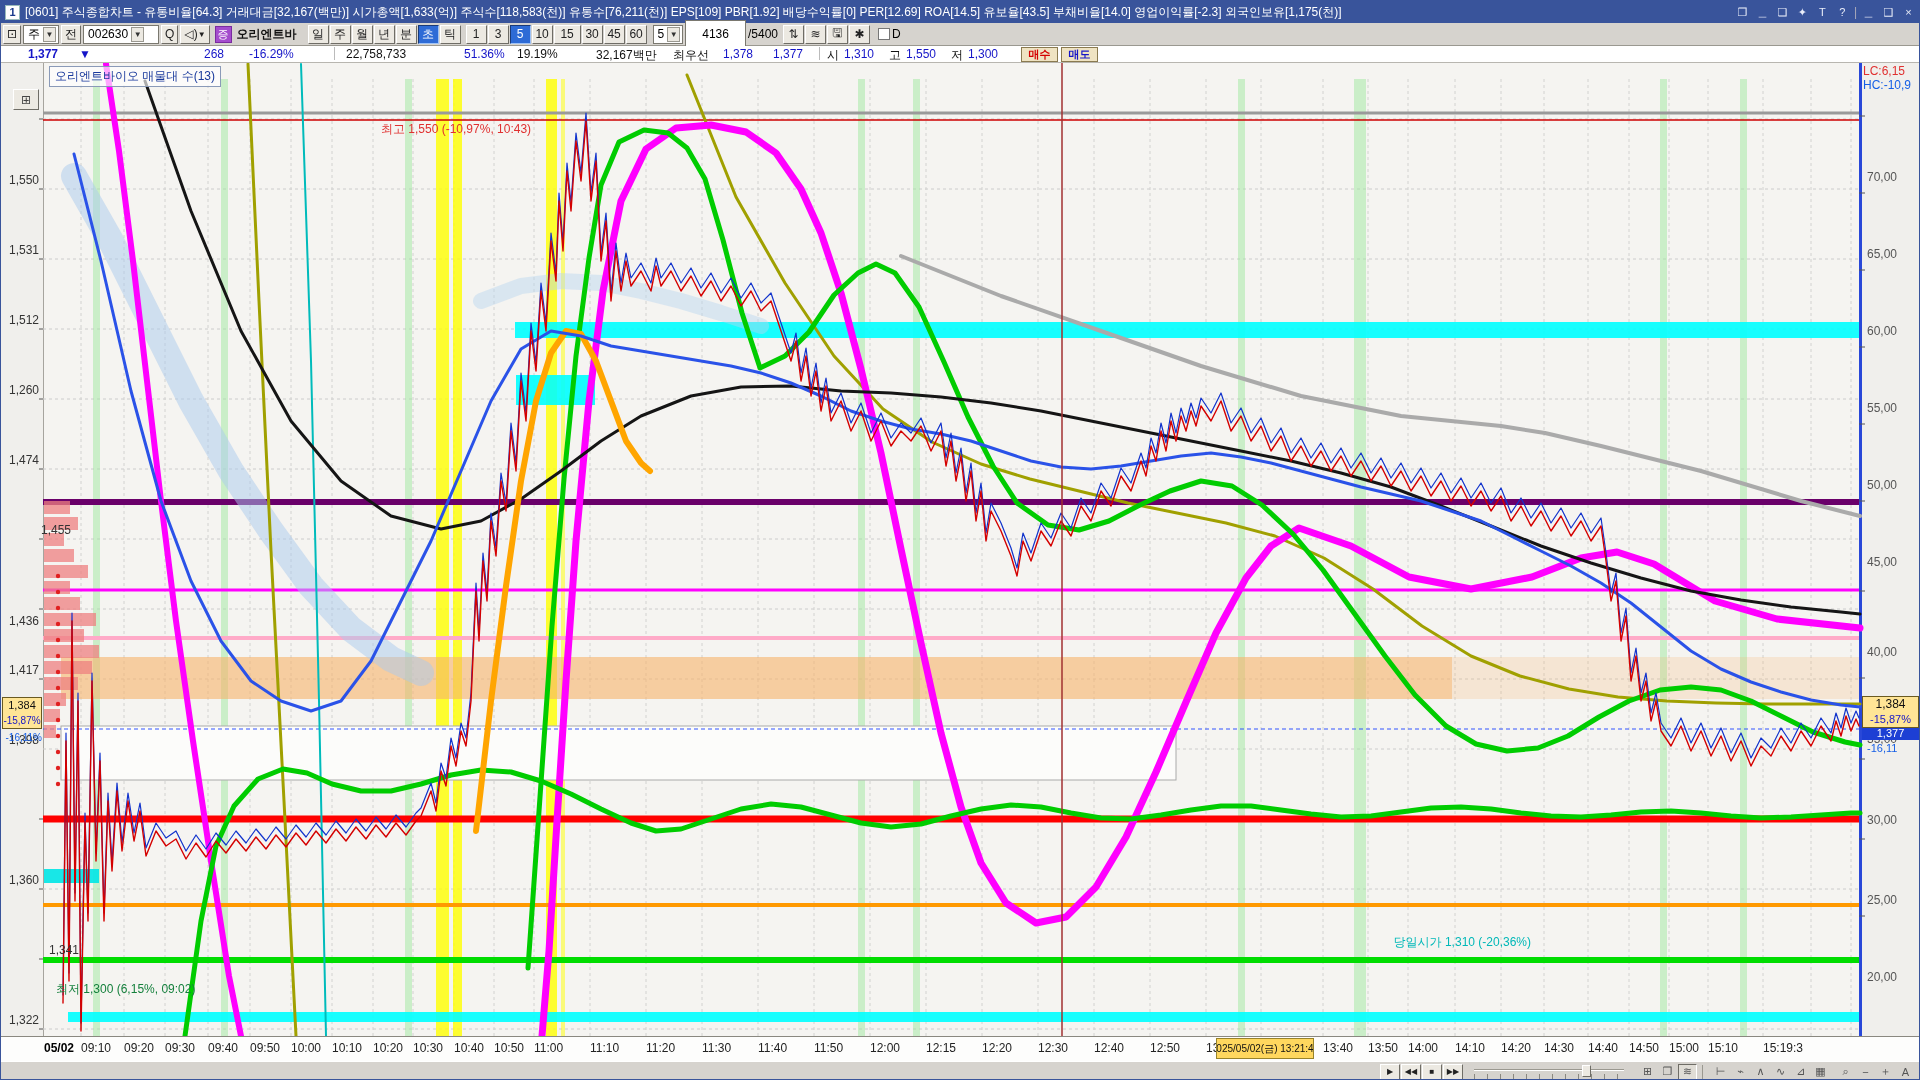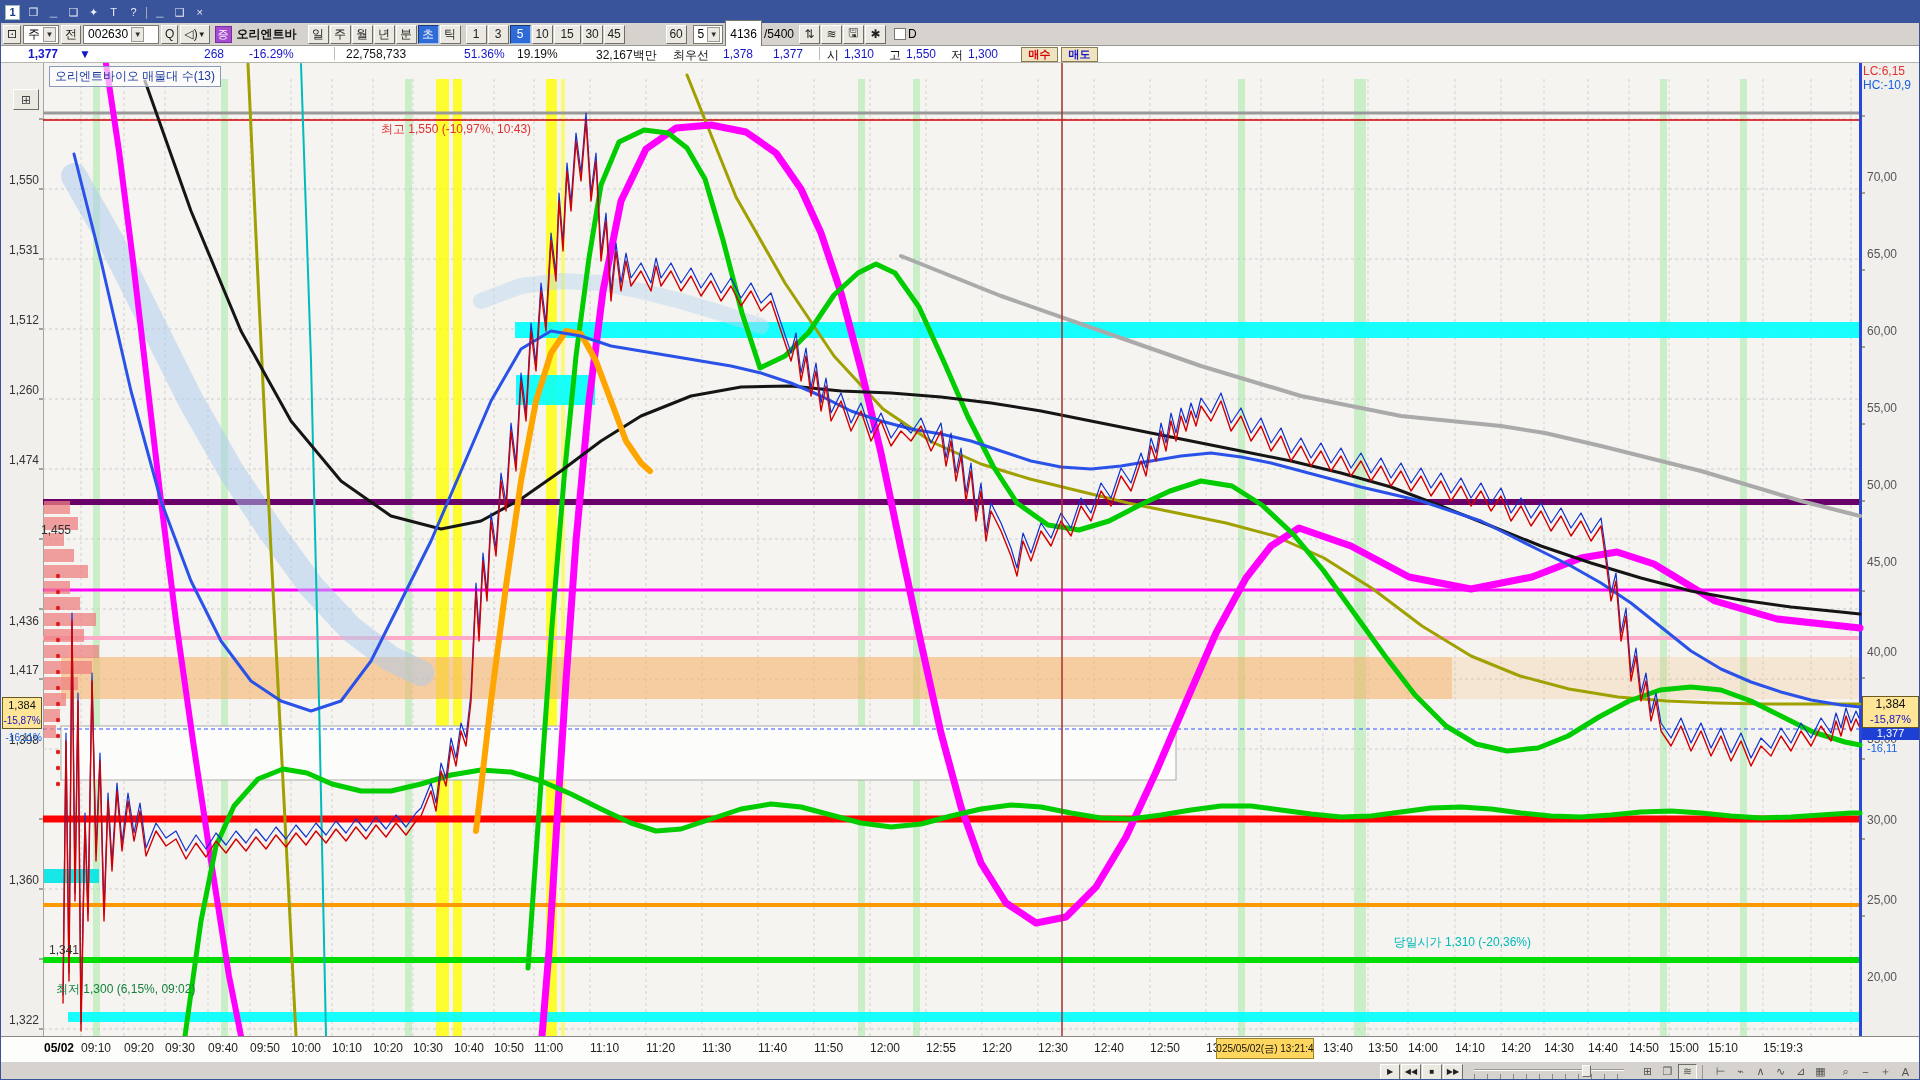--- a/index.html
+++ b/index.html
@@ -18,21 +18,21 @@
   .toolbar{position:absolute;left:0;top:22px;width:1920px;height:23px;background:#d6d3ce;border-bottom:1px solid #9a9890;
     display:flex;align-items:center;gap:2px;padding:1px 2px;font-size:12px;}
   .btn3d{background:#ece9e2;border:1px solid;border-color:#ffffff #6f6d66 #6f6d66 #ffffff;height:19px;
     display:inline-flex;align-items:center;justify-content:center;padding:0 3px;font-size:12px;color:#222;}
   .btn3d.sel{background:#2e6bd6;color:#fff;border-color:#1a3a77 #9fc2f5 #9fc2f5 #1a3a77;}
   .combo{background:#fff;border:1px solid #7a786f;height:19px;display:inline-flex;align-items:center;padding:0 2px 0 4px;gap:3px;}
   .combo .arr{background:#ece9e2;border:1px solid #9a9890;width:13px;height:15px;font-size:8px;display:inline-flex;align-items:center;justify-content:center;color:#333;}
   .seg{display:flex;gap:1px;margin-left:3px;}
   .purple-badge{width:17px;height:17px;background:#a44ccd;color:#fff;font-size:11px;display:inline-flex;align-items:center;justify-content:center;border:1px solid #7a2ba0;margin-left:3px;}
   .stockname{font-weight:bold;color:#111;padding:0 6px 0 3px;}
-  .counter-box{background:#fff;border:1px solid #7a786f;height:29px;padding:0 4px;display:inline-flex;align-items:center;}
+  .counter-box{background:#fff;border:1px solid #7a786f;height:29px;padding:0 16px;display:inline-flex;align-items:center;}
   .chk{width:12px;height:12px;background:#fff;border:1px solid #777;display:inline-block;margin-left:6px;}
   
   .statusbar{position:absolute;left:0;top:45px;width:1920px;height:17px;background:#fff;border-bottom:1px solid #b8b6b0;font-size:12px;}
   .statusbar span{position:absolute;top:1px;white-space:nowrap;}
   .blue{color:#1515c8;} .red{color:#d40000;} .blk{color:#111;}
   .ssep{position:absolute;top:2px;width:1px;height:13px;background:#bbb;}
   .trade-btn{position:absolute;top:1px;height:15px;width:37px;font-size:11px;font-weight:bold;
     background:#efe3c2;border:1px solid #8a7a50;display:inline-flex;align-items:center;justify-content:center;}
   
   .chart{position:absolute;left:0;top:62px;width:1920px;height:998px;background:#f0efec;}
@@ -72,20 +72,21 @@
   .bb-ico.pressed{background:#e0ddd6;border:1px solid;border-color:#6f6d66 #fff #fff #6f6d66;}
   .bb-sep{width:1px;height:14px;background:#9a9890;margin:0 2px;}
 </style>
 </head>
 <body>
 
 <div class="screen">
 
   <div class="titlebar">
     <span class="tb-badge">1</span>
+    <span class="tb-text">[0601] 주식종합차트 - 유통비율[64.3] 거래대금[32,167(백만)] 시가총액[1,633(억)] 주식수[118,583(천)] 유통수[76,211(천)] EPS[109] PBR[1.92] 배당수익률[0] PER[12.69] ROA[14.5] 유보율[43.5] 부채비율[14.0] 영업이익률[-2.3] 외국인보유[1,175(천)]</span>
     <span class="tb-icons" id="tb-icons">
         <span class="tb-ico">❐</span>
         <span class="tb-ico">＿</span>
         <span class="tb-ico">❏</span>
         <span class="tb-ico">✦</span>
         <span class="tb-ico">T</span>
         <span class="tb-ico">?</span>
         <span class="tb-sep">|</span>
         <span class="tb-ico">＿</span>
         <span class="tb-ico">❑</span>
@@ -121,21 +122,21 @@
         <span class="btn3d" style="width: 21px;">틱</span>
       </span>
     <span class="seg" id="interval-buttons">
         <span class="btn3d" style="width: 21px;">1</span>
         <span class="btn3d" style="width: 21px;">3</span>
         <span class="btn3d sel" style="width: 21px;">5</span>
         <span class="btn3d" style="width: 21px;">10</span>
         <span class="btn3d" style="width: 27px;">15</span>
         <span class="btn3d" style="width: 21px;">30</span>
         <span class="btn3d" style="width: 21px;">45</span>
-        <span class="btn3d" style="width: 21px; margin-left: 40px;">60</span>
+        <span class="btn3d" style="width: 21px;">60</span>
       </span>
     <span class="combo" style="margin-left:4px">
       <span>5</span>
         <span class="arr">▼</span>
     </span>
     <span class="counter-box">4136</span>
     <span>/5400</span>
     <span class="seg" id="toolbar-icons">
         <span class="btn3d" style="width: 21px;">⇅</span>
         <span class="btn3d" style="width: 21px;">≋</span>
@@ -430,21 +431,21 @@
         <span class="tl" style="left: 412px;">10:30</span>
         <span class="tl" style="left: 453px;">10:40</span>
         <span class="tl" style="left: 493px;">10:50</span>
         <span class="tl" style="left: 533px;">11:00</span>
         <span class="tl" style="left: 589px;">11:10</span>
         <span class="tl" style="left: 645px;">11:20</span>
         <span class="tl" style="left: 701px;">11:30</span>
         <span class="tl" style="left: 757px;">11:40</span>
         <span class="tl" style="left: 813px;">11:50</span>
         <span class="tl" style="left: 869px;">12:00</span>
-        <span class="tl" style="left: 925px;">12:55</span>
+        <span class="tl" style="left: 925px;">12:15</span>
         <span class="tl" style="left: 981px;">12:20</span>
         <span class="tl" style="left: 1037px;">12:30</span>
         <span class="tl" style="left: 1093px;">12:40</span>
         <span class="tl" style="left: 1149px;">12:50</span>
         <span class="tl" style="left: 1205px;">13:00</span>
         <span class="tl" style="left: 1322px;">13:40</span>
         <span class="tl" style="left: 1367px;">13:50</span>
         <span class="tl" style="left: 1407px;">14:00</span>
         <span class="tl" style="left: 1454px;">14:10</span>
         <span class="tl" style="left: 1500px;">14:20</span>

